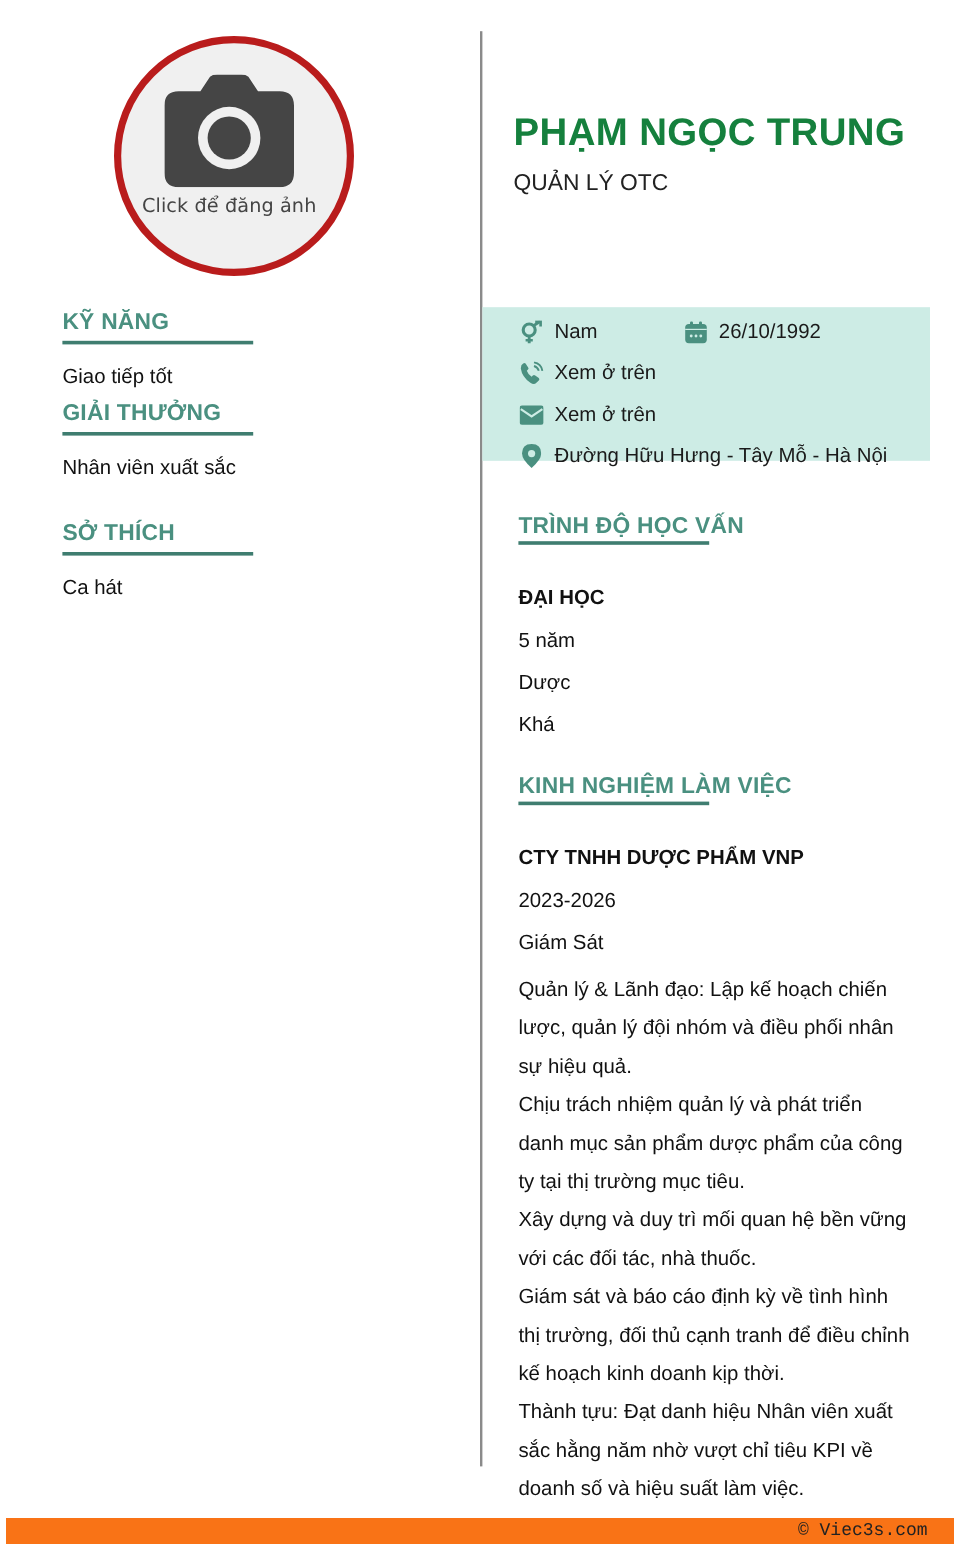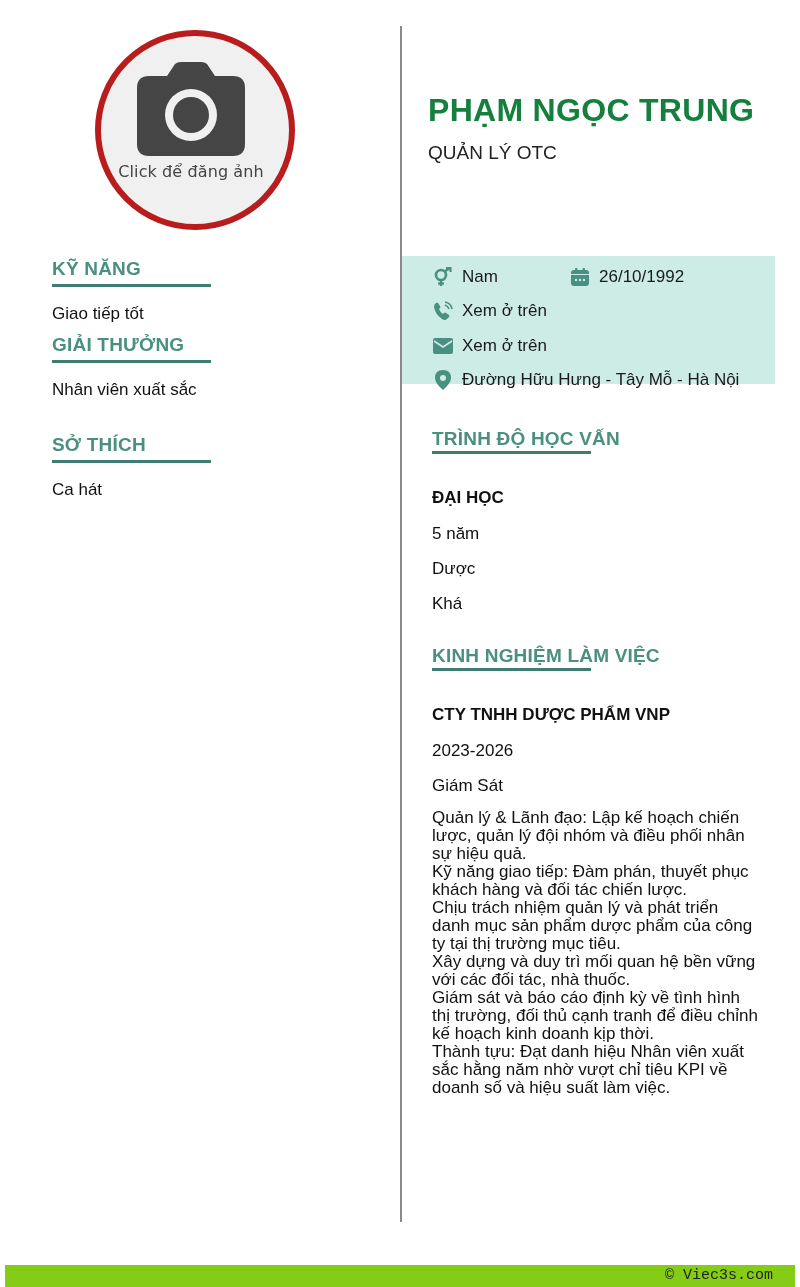--- a/index.html
+++ b/index.html
@@ -29,24 +29,24 @@
   .contact { position: absolute; left: 402px; top: 256px; width: 373px; height: 128px; background: #cdece5; }
   .crow { position: absolute; display: flex; align-items: center; font-size: 17px; color: #1a1a1a; white-space: nowrap; }
   .crow .ico { width: 22px; height: 22px; margin-right: 8px; display: inline-flex; align-items: center; justify-content: center; }
   .crow svg { display: block; }
 
   
   .r-title { position: absolute; left: 432px; font-size: 19px; font-weight: bold; color: #4a9080; white-space: nowrap; letter-spacing: 0.2px; }
   .r-underline { position: absolute; left: 432px; width: 159px; height: 3px; background: #3f7d70; }
   .r-line { position: absolute; left: 432px; font-size: 17px; color: #111; white-space: nowrap; }
   .r-bold { font-weight: bold; }
-  .desc { position: absolute; left: 432px; top: 809px; width: 328px; font-size: 17px; line-height: 18px; color: #111; }
+  .desc { position: absolute; left: 432px; top: 809px; width: 328px; font-size: 17px; line-height: 32px; color: #111; }
   .desc p { margin: 0; }
 
-  .footer { position: absolute; left: 5px; top: 1265px; width: 790px; height: 22px; background: #84cc16; }
+  .footer { position: absolute; left: 5px; top: 1265px; width: 790px; height: 22px; background: #f97316; }
   .footer-text { position: absolute; right: 22px; top: 2px; font-family: "Liberation Mono", monospace; font-size: 15px; color: #222; }
 </style>
 </head>
 <body>
 
 <div class="divider"></div>
 
 <div class="avatar">
   <svg class="camera" viewBox="0 0 108 94">
     <path d="M30 14 L38 2 Q40 0 44 0 L64 0 Q68 0 70 2 L78 14 L96 14 Q108 14 108 26 L108 82 Q108 94 96 94 L12 94 Q0 94 0 82 L0 26 Q0 14 12 14 Z" fill="#454545"></path>
@@ -136,21 +136,20 @@
 <div class="r-line" style="top:559px;">Dược</div>
 <div class="r-line" style="top:594px;">Khá</div>
 
 <div class="r-title" style="top:645px;">KINH NGHIỆM LÀM VIỆC</div>
 <div class="r-underline" style="top:668px;"></div>
 <div class="r-line r-bold" style="top:705px;">CTY TNHH DƯỢC PHẨM VNP</div>
 <div class="r-line" style="top:741px;">2023-2026</div>
 <div class="r-line" style="top:776px;">Giám Sát</div>
 <div class="desc">
   <p>Quản lý &amp; Lãnh đạo: Lập kế hoạch chiến lược, quản lý đội nhóm và điều phối nhân sự hiệu quả.</p>
-  <p>Kỹ năng giao tiếp: Đàm phán, thuyết phục khách hàng và đối tác chiến lược.</p>
   <p>Chịu trách nhiệm quản lý và phát triển danh mục sản phẩm dược phẩm của công ty tại thị trường mục tiêu.</p>
   <p>Xây dựng và duy trì mối quan hệ bền vững với các đối tác, nhà thuốc.</p>
   <p>Giám sát và báo cáo định kỳ về tình hình thị trường, đối thủ cạnh tranh để điều chỉnh kế hoạch kinh doanh kịp thời.</p>
   <p>Thành tựu: Đạt danh hiệu Nhân viên xuất sắc hằng năm nhờ vượt chỉ tiêu KPI về doanh số và hiệu suất làm việc.</p>
 </div>
 
 <div class="footer">
   <span class="footer-text">© Viec3s.com</span>
 </div>
 

